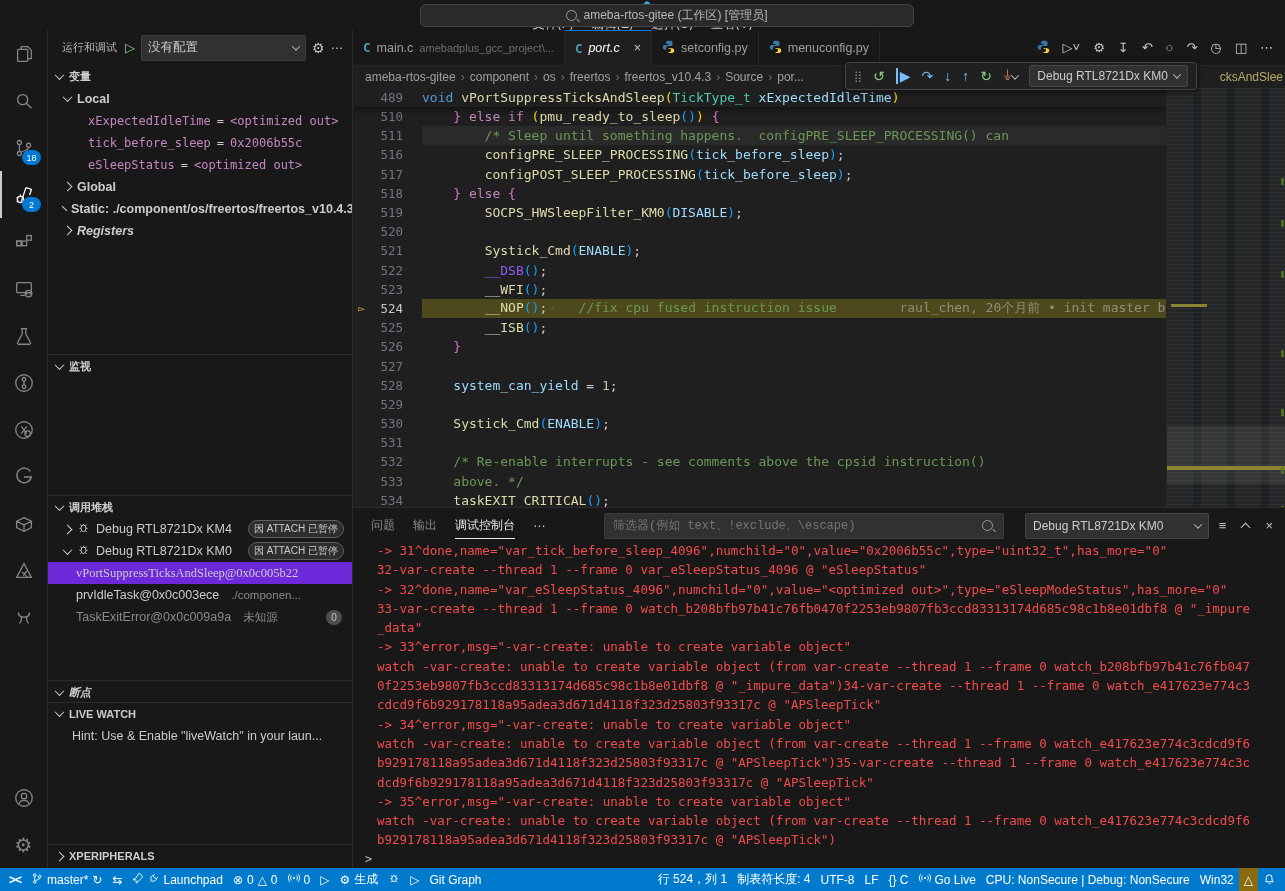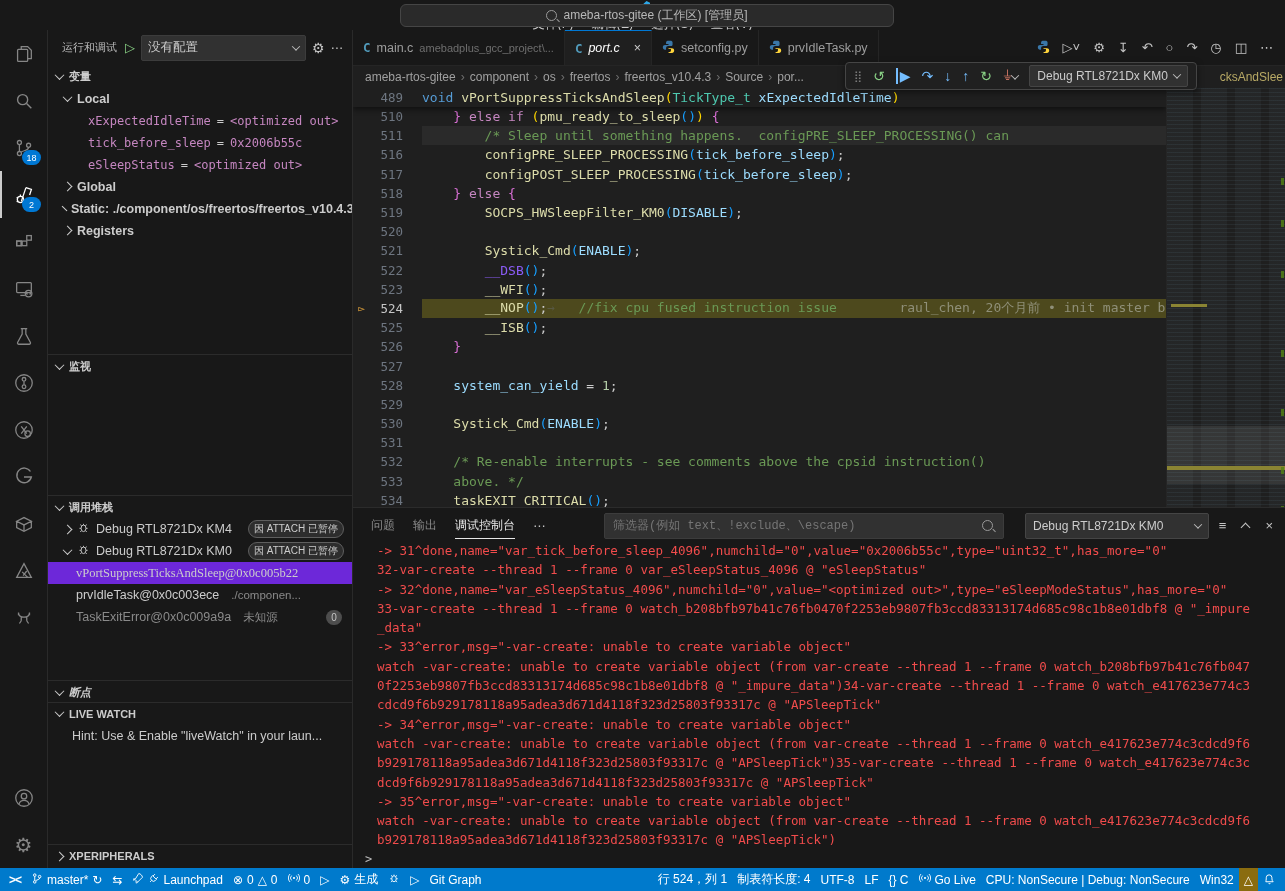--- a/index.html
+++ b/index.html
@@ -3,21 +3,21 @@
 <meta charset="utf-8">
 <style>
   html,body{margin:0;padding:0;background:#111;}
   body{width:1285px;height:891px;overflow:hidden;font-family:"Liberation Sans","DejaVu Sans",sans-serif;font-size:12.5px;color:#cccccc;position:relative;}
   .app{position:absolute;inset:0;background:#1f1f1f;}
   
   .titlebar{position:absolute;top:0;left:0;right:0;height:30px;background:#181818;border-bottom:1px solid #2a2a2a;display:flex;align-items:center;flex-direction:column;}
   .tb-logo{width:34px;display:flex;justify-content:center;}
   .menu-item{padding:0 9px;color:#cccccc;cursor:default;}
   .nav-arrows{margin-left:64px;display:flex;gap:18px;color:#9d9d9d;font-size:14px;}
-  .cmd-center{position:absolute;left:400px;top:4px;width:492px;height:21px;background:#2a2a2a;border:1px solid #454545;border-radius:6px;display:flex;align-items:center;justify-content:center;gap:6px;color:#b8b8b8;font-size:12px;}
+  .cmd-center{position:absolute;left:420px;top:4px;width:492px;height:21px;background:#2a2a2a;border:1px solid #454545;border-radius:6px;display:flex;align-items:center;justify-content:center;gap:6px;color:#b8b8b8;font-size:12px;}
   .tb-right{margin-left:auto;display:flex;align-items:center;height:100%;}
   .layout-icons{display:flex;gap:16px;margin-right:24px;color:#c5c5c5;font-size:13px;}
   .win-btn{width:46px;height:30px;display:flex;align-items:center;justify-content:center;color:#cccccc;font-size:13px;}
   .rot270{display:inline-block;transform:rotate(-90deg);}
   .search-ico{display:inline-block;width:9px;height:9px;border:1.4px solid #9a9a9a;border-radius:50%;position:relative;}
   .search-ico::after{content:"";position:absolute;width:4px;height:1.4px;background:#9a9a9a;transform:rotate(45deg);right:-4px;bottom:-1px;}
   
   .main{position:absolute;top:30px;left:0;right:0;bottom:23px;display:flex;}
   
   .activitybar{width:47px;background:#181818;border-right:1px solid #2a2a2a;display:flex;flex-direction:column;align-items:stretch;}
@@ -292,21 +292,21 @@
               <span class="var-val">&lt;optimized out&gt;</span>
             </div>
             <div class="row" style="padding-left: 16px;">
               <span class="chev right"></span>
               <span class="grp-label">Global</span>
             </div>
             <div class="row" style="padding-left: 16px;">
               <span class="chev right"></span>
               <span class="grp-label">Static: ./component/os/freertos/freertos_v10.4.3/Sou...</span>
             </div>
-            <div class="row" style="padding-left: 16px;">
+            <div class="row" style="padding-left: 16px; font-style: italic;">
               <span class="chev right"></span>
               <span class="grp-label">Registers</span>
             </div>
           </div>
       </div>
 
       <div class="pane" style="height:141px;">
         <div class="pane-head">
           <span class="chev down"></span>
           <span>监视</span>
@@ -394,21 +394,21 @@
                 <path fill="#3a77a8" d="M8 1C6 1 5 1.8 5 3v2h3v1H3.7C2.2 6 1 7 1 9s1.2 3 2.7 3H5v-2c0-1.4 1.2-2.5 2.7-2.5H11c1 0 2-.8 2-2V3c0-1.2-1-2-3-2H8z"></path>
                 <path fill="#ffd43b" d="M8 15c2 0 3-.8 3-2v-2H8v-1h4.3c1.5 0 2.7 1 2.7 3s-1.2 3-2.7 3H8z"></path>
               </svg></span>
             <span class="lbl">setconfig.py</span>
           </div>
           <div class="tab">
             <span><svg width="13" height="13" viewBox="0 0 16 16">
                 <path fill="#3a77a8" d="M8 1C6 1 5 1.8 5 3v2h3v1H3.7C2.2 6 1 7 1 9s1.2 3 2.7 3H5v-2c0-1.4 1.2-2.5 2.7-2.5H11c1 0 2-.8 2-2V3c0-1.2-1-2-3-2H8z"></path>
                 <path fill="#ffd43b" d="M8 15c2 0 3-.8 3-2v-2H8v-1h4.3c1.5 0 2.7 1 2.7 3s-1.2 3-2.7 3H8z"></path>
               </svg></span>
-            <span class="lbl">prvIdleTask.py</span>
+            <span class="lbl">menuconfig.py</span>
           </div>
           <div class="editor-actions">
             <span><svg width="13" height="13" viewBox="0 0 16 16">
                 <path fill="#3a77a8" d="M8 1C6 1 5 1.8 5 3v2h3v1H3.7C2.2 6 1 7 1 9s1.2 3 2.7 3H5v-2c0-1.4 1.2-2.5 2.7-2.5H11c1 0 2-.8 2-2V3c0-1.2-1-2-3-2H8z"></path>
                 <path fill="#ffd43b" d="M8 15c2 0 3-.8 3-2v-2H8v-1h4.3c1.5 0 2.7 1 2.7 3s-1.2 3-2.7 3H8z"></path>
               </svg></span>
             <span>▷˅</span>
             <span>⚙</span>
             <span>↧</span>
             <span>↶</span>

